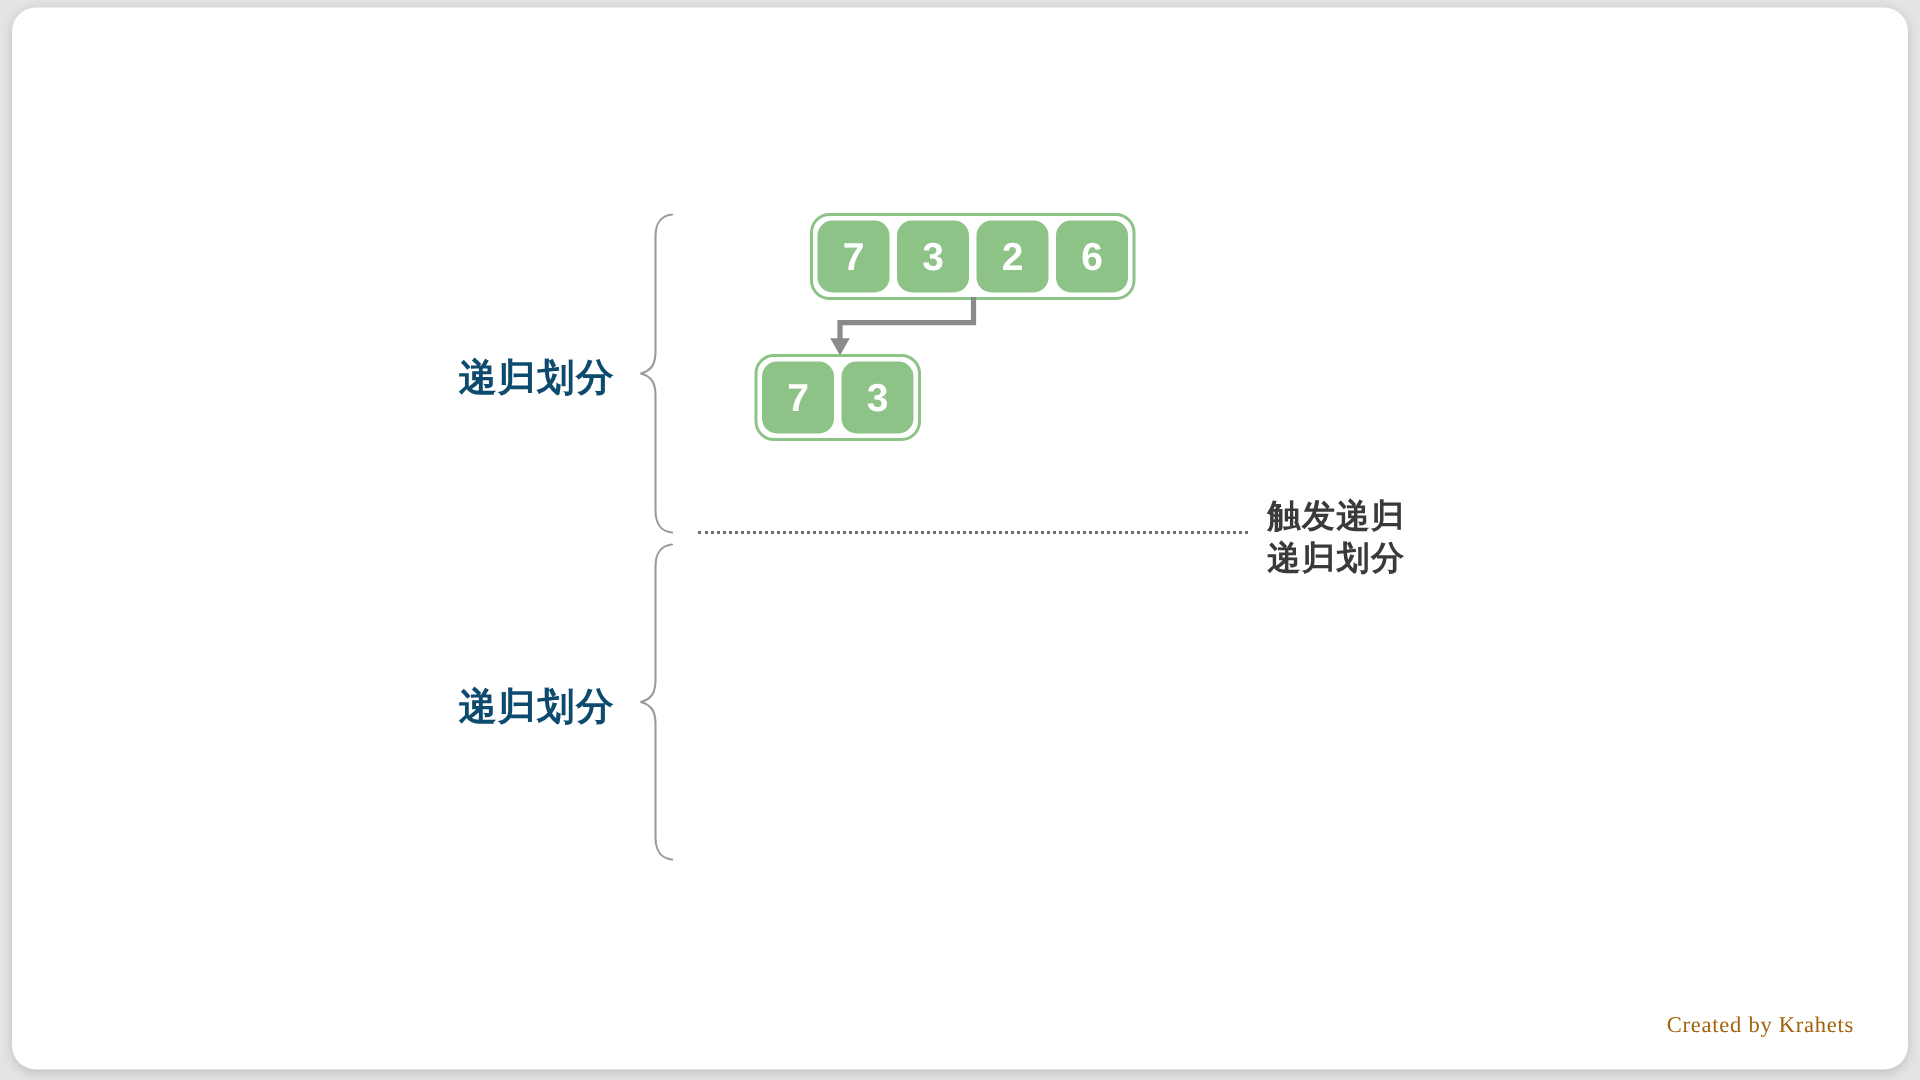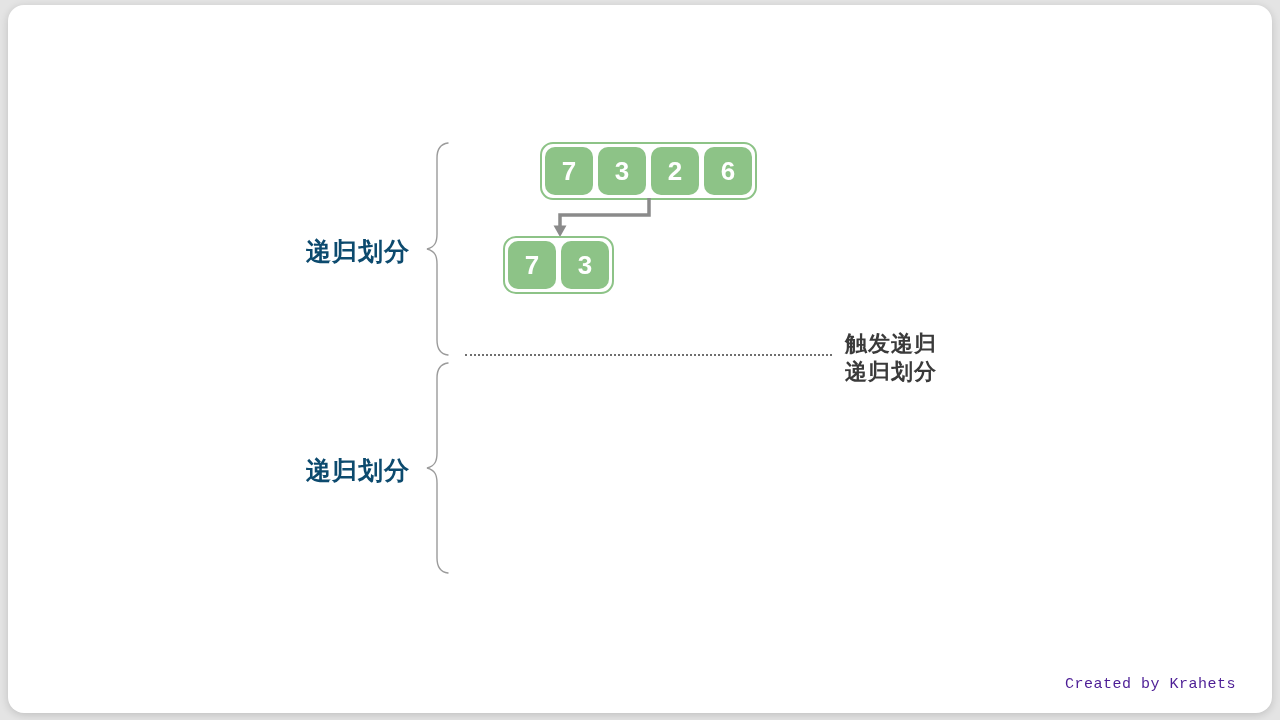--- a/index.html
+++ b/index.html
@@ -88,23 +88,23 @@
     font-weight: bold;
     color: #3a3a3a;
     line-height: 28px;
     letter-spacing: 1px;
     white-space: nowrap;
   }
 
   
   .credit {
     right: 44px; top: 676px;
-    font-family: Liberation Mono, monospace;
+    font-family: Liberation Serif, serif;
     font-size: 15px;
-    color: #4c1d95;
+    color: #a16207;
     letter-spacing: 0.5px;
     white-space: nowrap;
   }
 </style>
 </head>
 <body>
 
 <div class="stage">
 
   <div class="card"></div>

